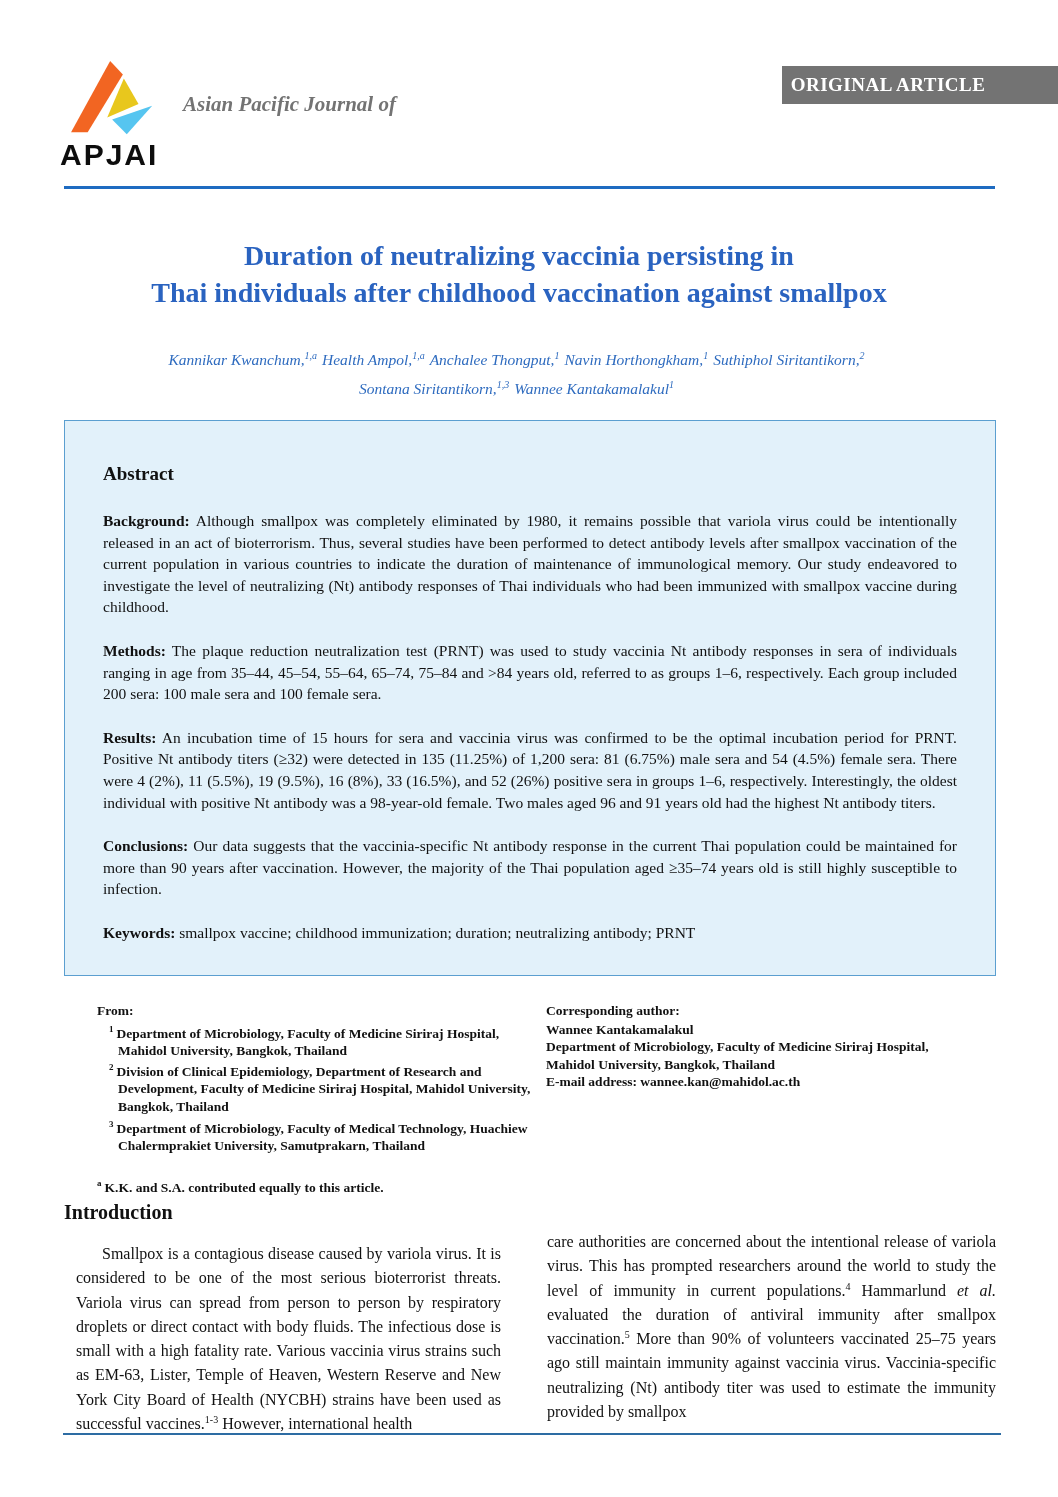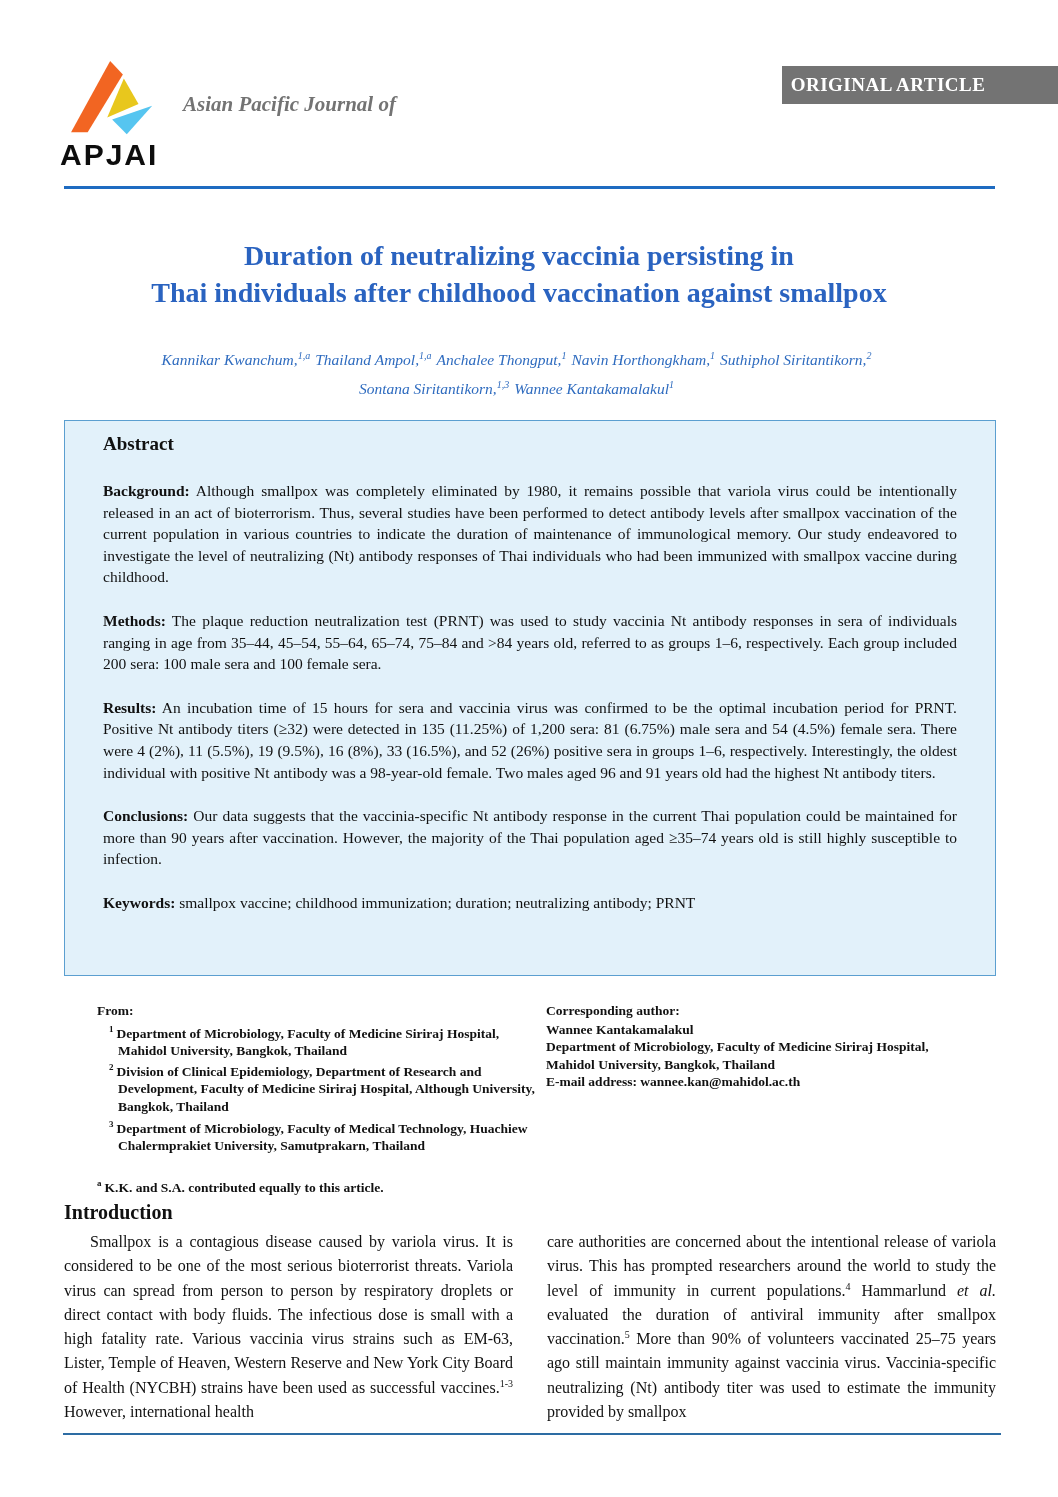--- a/index.html
+++ b/index.html
@@ -39,21 +39,21 @@
   .authors{
     position:absolute;left:40px;right:60px;top:343px;text-align:center;
     font-style:italic;font-size:15.5px;line-height:25px;color:#2e6bbf;
   }
   .authors sup{font-size:10px;}
   .author{margin-right:5px;margin-top:26px;}
   
   .abstract-box{
     position:absolute;left:64px;top:420px;width:932px;height:556px;
     box-sizing:border-box;background:#e2f1fa;border:1px solid #5b9fd0;
-    padding:12px 38px 0 38px;
+    padding:42px 38px 0 38px;
   }
   .abstract-heading{font-weight:bold;font-size:19px;margin:0 0 25px 0;color:#111;}
   .abs-p{
     margin:0 0 22px 0;font-size:15.5px;line-height:21.6px;
     text-align:justify;color:#111;
   }
   
   .meta-row{
     position:absolute;left:97px;top:1002px;width:903px;
     display:flex;font-size:13.5px;line-height:17.6px;font-weight:bold;color:#111;
@@ -68,21 +68,21 @@
   .intro-heading{
     position:absolute;left:64px;top:1201px;
     font-weight:bold;font-size:20px;color:#111;
   }
   .intro-col{
     position:absolute;top:1230px;width:449px;
     font-size:16px;line-height:24.3px;text-align:justify;color:#111;
   }
   .intro-col.left{left:64px;}
   .intro-col.right{left:547px;}
-  .intro-col.left p{text-indent:26px;margin:0;}
+  .intro-col.left p{text-indent:26px;margin:12px;}
   .intro-col.right p{margin:0;}
   .ref{vertical-align:super;font-size:10px;line-height:0;}
   .etal{font-style:italic;}
   .rule-bottom{position:absolute;left:63px;top:1433px;width:938px;height:2px;background:#2d6ca3;}
 </style>
 </head>
 <body>
 
 <div class="page">
 
@@ -95,38 +95,38 @@
   <div class="journal-line1">Asian Pacific Journal of</div>
   <div class="badge">ORIGINAL ARTICLE</div>
   <div class="rule-top"></div>
 
   <div class="title">
     <div>Duration of neutralizing vaccinia persisting in</div>
     <div>Thai individuals after childhood vaccination against smallpox</div>
   </div>
 
   <div class="authors">
-    <span class="author"><span>Kannikar Kwanchum,</span><sup>1,a</sup></span><span class="author"><span>Thailand Ampol,</span><sup>1,a</sup></span><span class="author"><span>Anchalee Thongput,</span><sup>1</sup></span><span class="author"><span>Navin Horthongkham,</span><sup>1</sup></span><span class="author"><span>Suthiphol Siritantikorn,</span><sup>2</sup></span><br>
+    <span class="author"><span>Kannikar Kwanchum,</span><sup>1,a</sup></span><span class="author"><span>Health Ampol,</span><sup>1,a</sup></span><span class="author"><span>Anchalee Thongput,</span><sup>1</sup></span><span class="author"><span>Navin Horthongkham,</span><sup>1</sup></span><span class="author"><span>Suthiphol Siritantikorn,</span><sup>2</sup></span><br>
     <span class="author"><span>Sontana Siritantikorn,</span><sup>1,3</sup></span><span class="author"><span>Wannee Kantakamalakul</span><sup>1</sup></span>
   </div>
 
   <div class="abstract-box">
     <div class="abstract-heading">Abstract</div>
     <p class="abs-p"><b>Background:</b> <span>Although smallpox was completely eliminated by 1980, it remains possible that variola virus could be intentionally released in an act of bioterrorism. Thus, several studies have been performed to detect antibody levels after smallpox vaccination of the current population in various countries to indicate the duration of maintenance of immunological memory. Our study endeavored to investigate the level of neutralizing (Nt) antibody responses of Thai individuals who had been immunized with smallpox vaccine during childhood.</span></p>
     <p class="abs-p"><b>Methods:</b> <span>The plaque reduction neutralization test (PRNT) was used to study vaccinia Nt antibody responses in sera of individuals ranging in age from 35–44, 45–54, 55–64, 65–74, 75–84 and &gt;84 years old, referred to as groups 1–6, respectively. Each group included 200 sera: 100 male sera and 100 female sera.</span></p>
     <p class="abs-p"><b>Results:</b> <span>An incubation time of 15 hours for sera and vaccinia virus was confirmed to be the optimal incubation period for PRNT. Positive Nt antibody titers (≥32) were detected in 135 (11.25%) of 1,200 sera: 81 (6.75%) male sera and 54 (4.5%) female sera. There were 4 (2%), 11 (5.5%), 19 (9.5%), 16 (8%), 33 (16.5%), and 52 (26%) positive sera in groups 1–6, respectively. Interestingly, the oldest individual with positive Nt antibody was a 98-year-old female. Two males aged 96 and 91 years old had the highest Nt antibody titers.</span></p>
     <p class="abs-p"><b>Conclusions:</b> <span>Our data suggests that the vaccinia-specific Nt antibody response in the current Thai population could be maintained for more than 90 years after vaccination. However, the majority of the Thai population aged ≥35–74 years old is still highly susceptible to infection.</span></p>
     <p class="abs-p"><b>Keywords:</b> <span>smallpox vaccine; childhood immunization; duration; neutralizing antibody; PRNT</span></p>
   </div>
 
   <div class="meta-row">
     <div class="meta-left">
       <div class="meta-label">From:</div>
       <div class="aff"><sup>1</sup><span>Department of Microbiology, Faculty of Medicine Siriraj Hospital, Mahidol University, Bangkok, Thailand</span></div>
-      <div class="aff"><sup>2</sup><span>Division of Clinical Epidemiology, Department of Research and Development, Faculty of Medicine Siriraj Hospital, Although University, Bangkok, Thailand</span></div>
+      <div class="aff"><sup>2</sup><span>Division of Clinical Epidemiology, Department of Research and Development, Faculty of Medicine Siriraj Hospital, Mahidol University, Bangkok, Thailand</span></div>
       <div class="aff"><sup>3</sup><span>Department of Microbiology, Faculty of Medical Technology, Huachiew Chalermprakiet University, Samutprakarn, Thailand</span></div>
       <div class="equal-note"><sup>a</sup><span>K.K. and S.A. contributed equally to this article.</span></div>
     </div>
     <div class="meta-right">
       <div class="meta-label">Corresponding author:</div>
       <div>Wannee Kantakamalakul</div>
       <div>Department of Microbiology, Faculty of Medicine Siriraj Hospital,</div>
       <div>Mahidol University, Bangkok, Thailand</div>
       <div>E-mail address: wannee.kan@mahidol.ac.th</div>
     </div>

